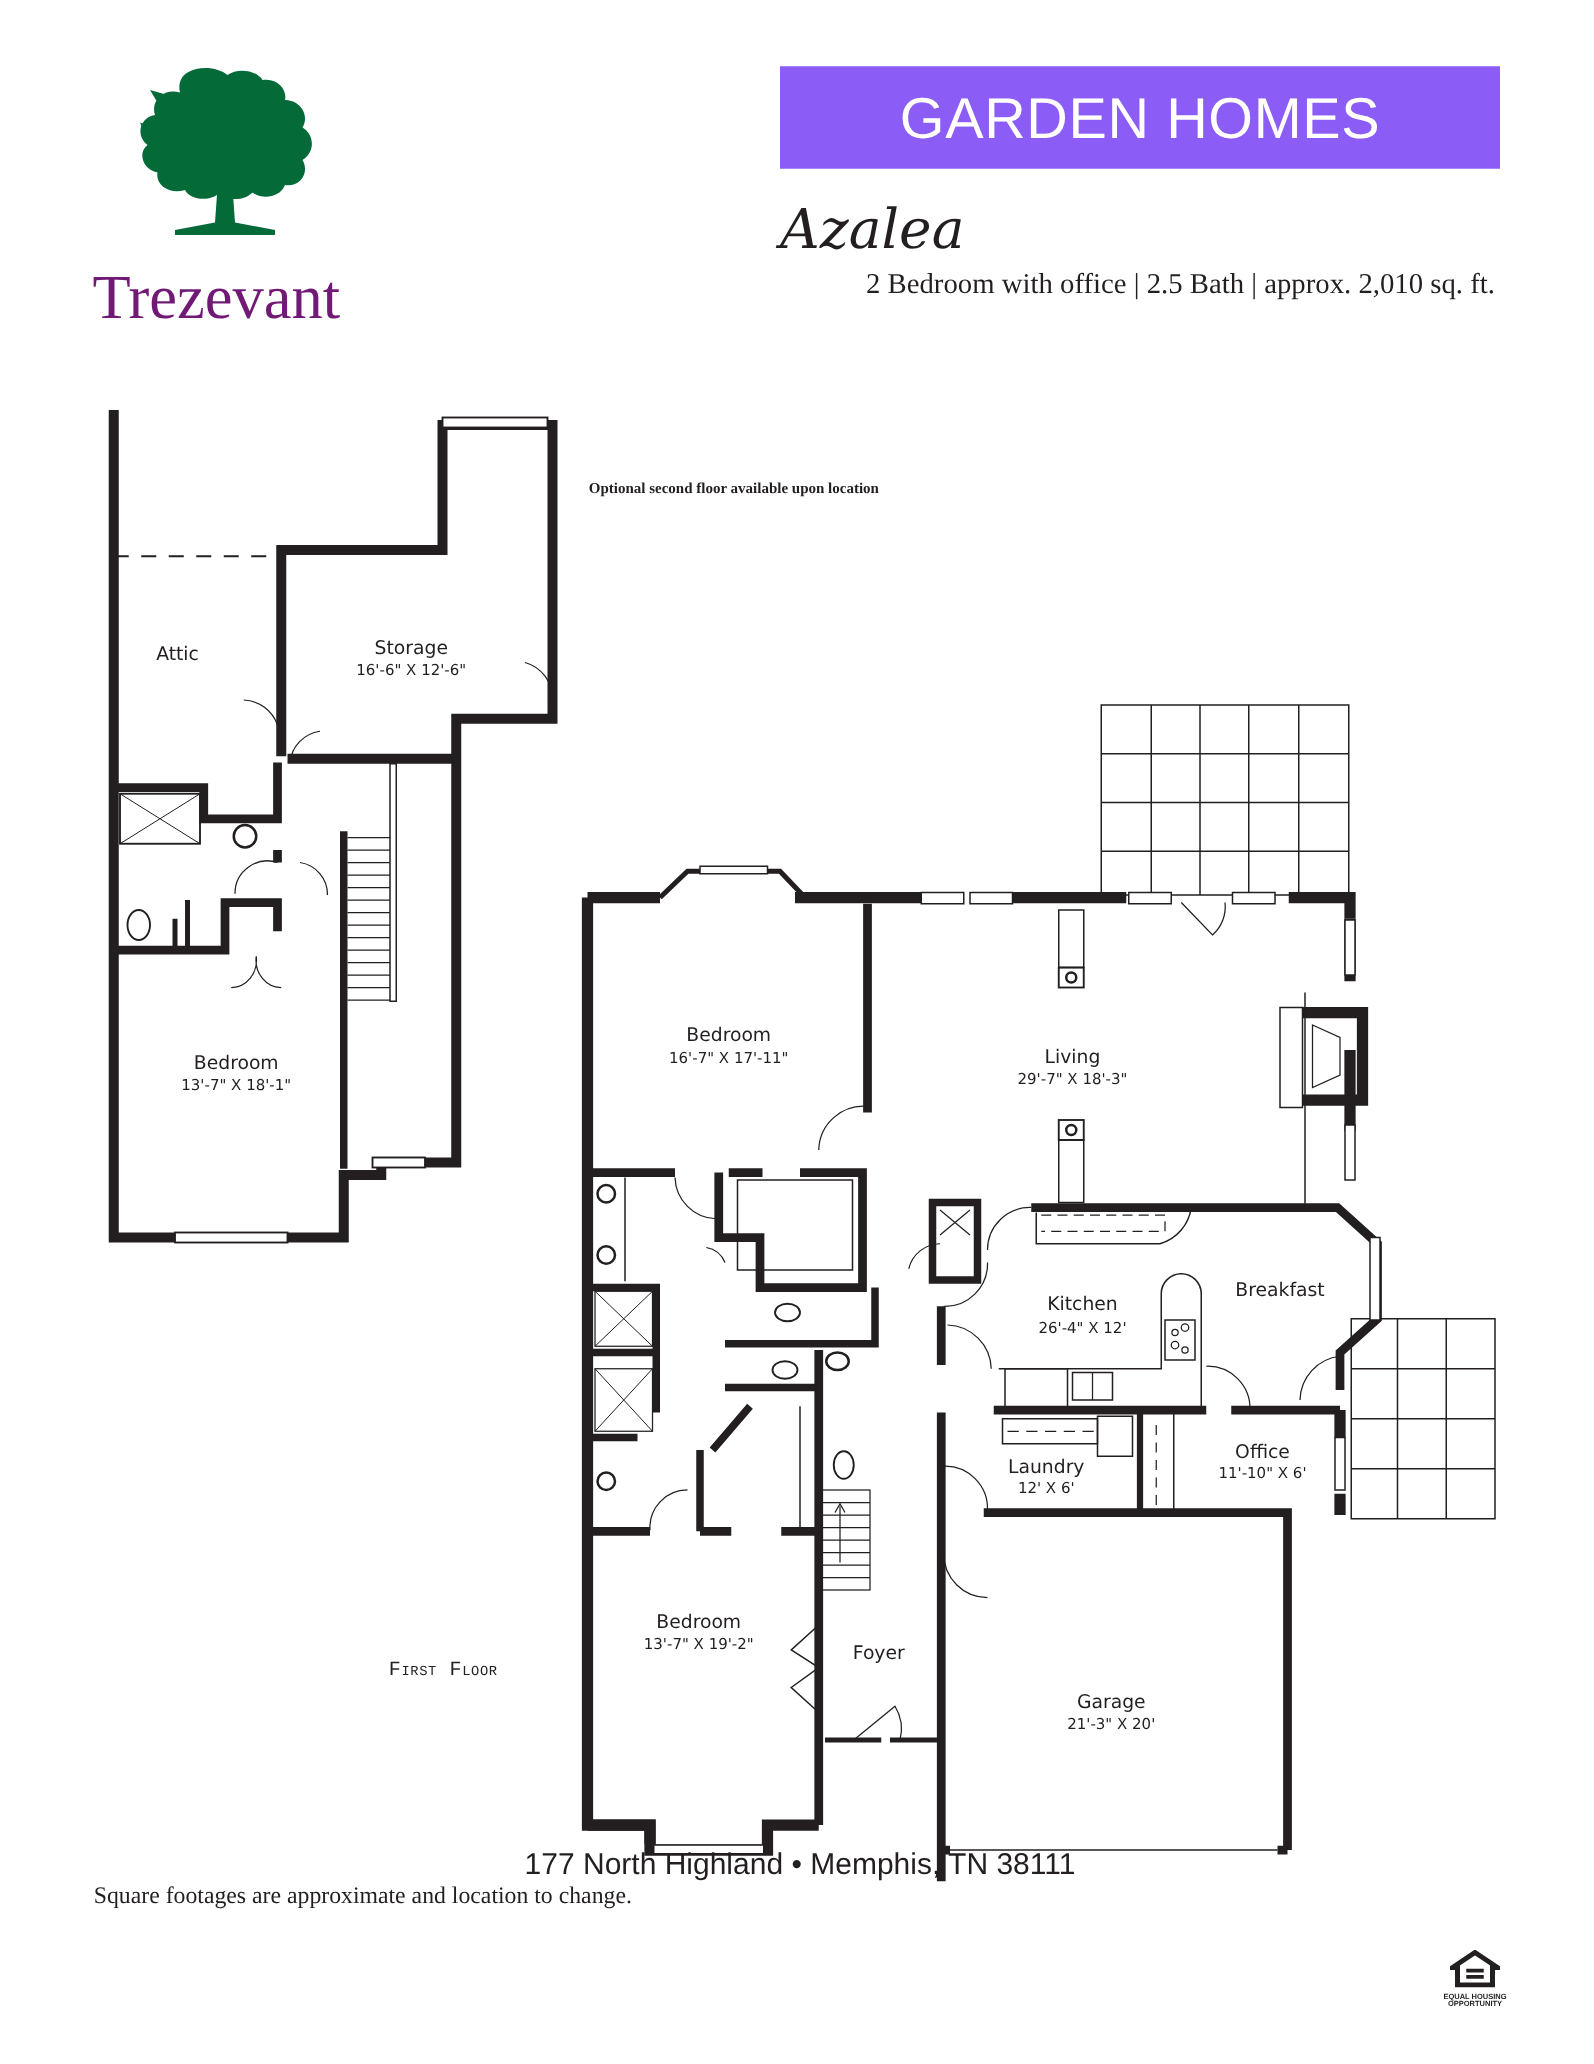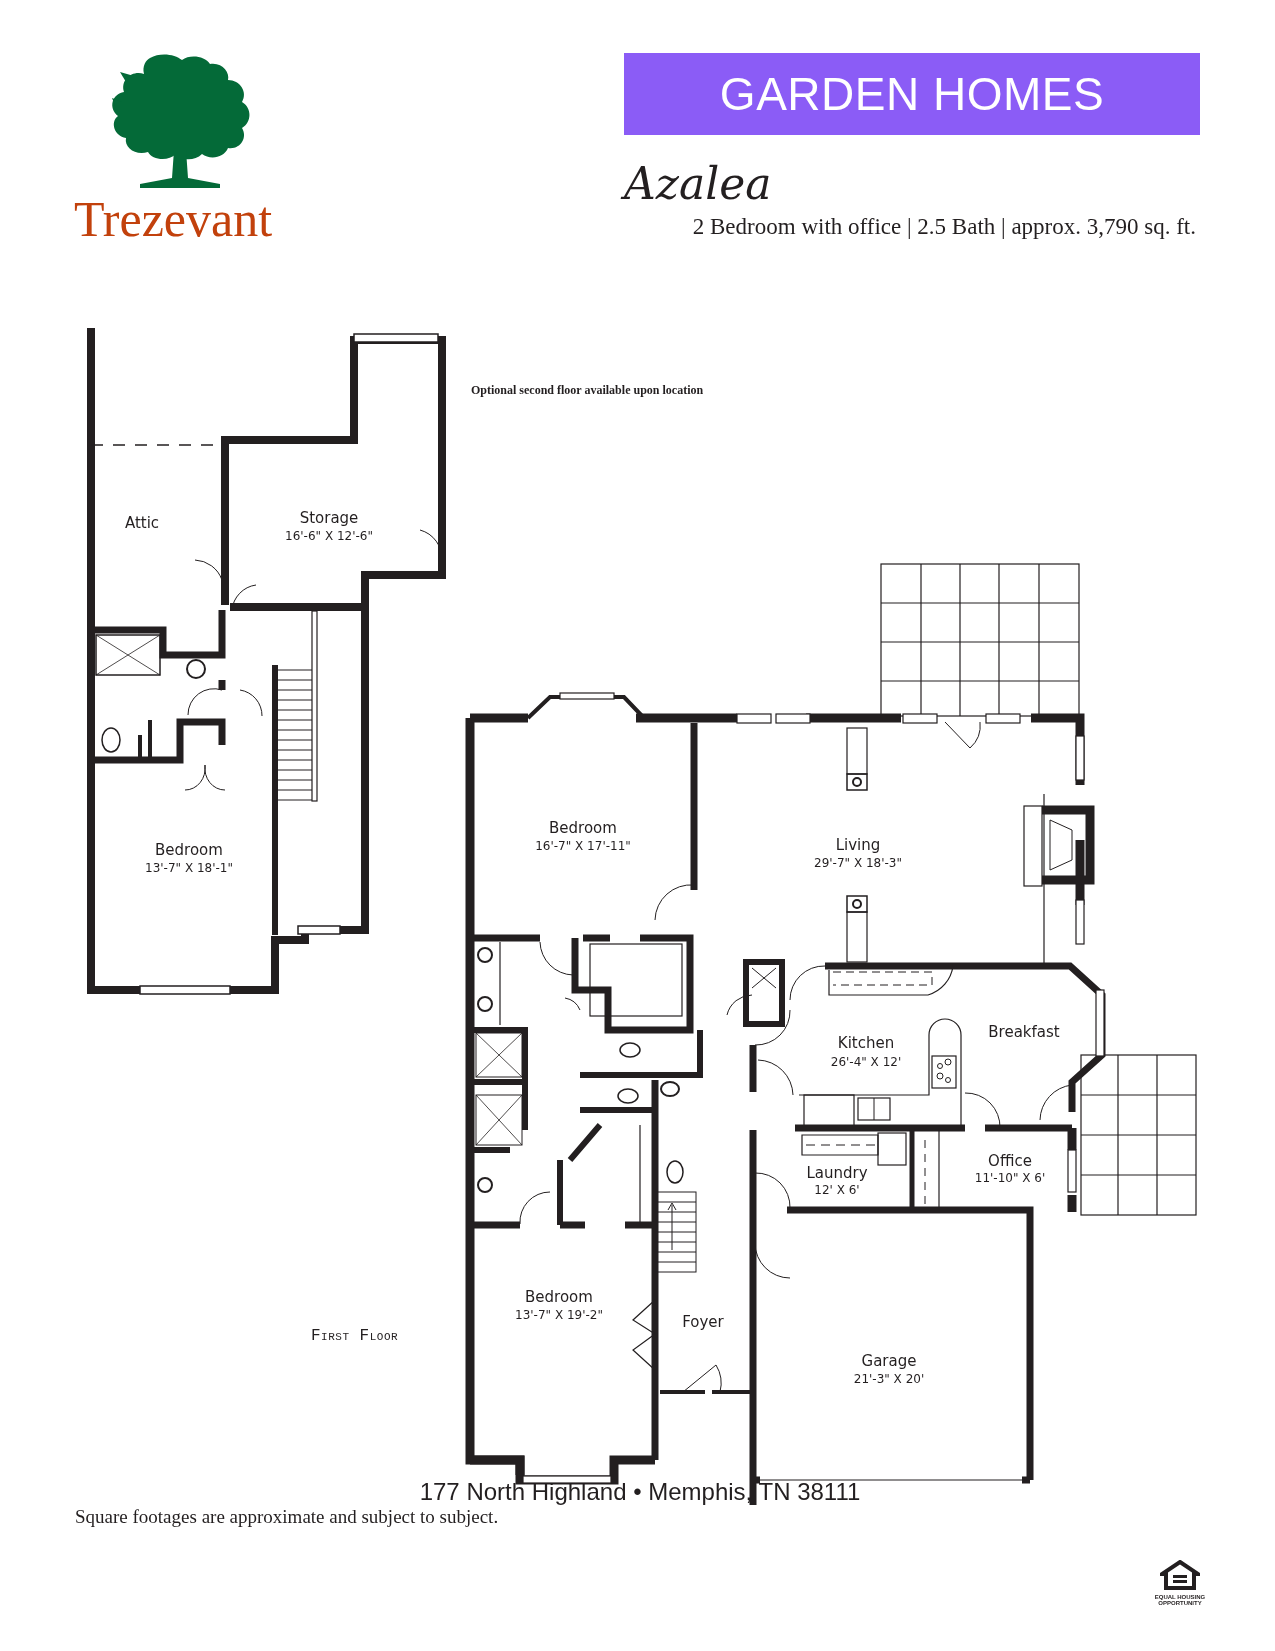--- a/index.html
+++ b/index.html
@@ -1,19 +1,19 @@
 <!DOCTYPE html>
 <html><head>
   <meta charset="utf-8">
   <style>
     html, body { margin: 0; padding: 0; background: #ffffff; }
     body { width: 1275px; height: 1651px; position: relative; overflow: hidden; font-family: "Liberation Serif", serif; color: #231f20; }
     .abs { position: absolute; }
     #logo { left: 70px; top: 50px; width: 220px; }
-    #logo-name { left: 74px; top: 190px; font-family: "Liberation Serif", serif; font-size: 50px; letter-spacing: 0px; color: #c2410c; }
+    #logo-name { left: 74px; top: 208px; font-family: "Liberation Serif", serif; font-size: 50px; letter-spacing: 0px; color: #701a75; }
     #banner { left: 624px; top: 53px; width: 576px; height: 82px; background: #8b5cf6; display: flex; align-items: center; justify-content: center; }
     #banner-title { color: #ffffff; font-family: "Liberation Sans", sans-serif; font-size: 46px; letter-spacing: 0.5px; }
     #model-name { left: 624px; top: 158px; width: 576px; padding-right: 0; }
     #model-name span { display: inline-block; font-family: "DejaVu Serif", serif; font-style: italic; font-size: 44px; margin-right: 220px; }
     #model-specs { left: 600px; top: 214px; width: 596px; text-align: right; font-size: 23px; font-family: "Liberation Serif", serif; }
     #optional-note { left: 471px; top: 383px; font-size: 12px; font-weight: bold; font-family: "Liberation Serif", serif; }
     #first-floor { left: 311px; top: 1327px; font-family: Liberation Mono, monospace; font-size: 16px; font-variant: small-caps; letter-spacing: 0.5px; }
     #disclaimer { left: 75px; top: 1506px; font-size: 19px; font-family: "Liberation Serif", serif; }
     #address-block { left: 380px; top: 1477px; width: 520px; text-align: center; font-family: "Liberation Sans", sans-serif; font-size: 24px; line-height: 29px; }
     #eho { left: 1152px; top: 1560px; width: 56px; text-align: center; }
@@ -37,21 +37,21 @@
 </div>
 <div id="logo-name" class="abs">Trezevant</div>
 
 <div id="banner" class="abs">
   <span id="banner-title">GARDEN HOMES</span>
 </div>
 
 <div id="model-name" class="abs">
   <span>Azalea</span>
 </div>
-<div id="model-specs" class="abs">2 Bedroom with office | 2.5 Bath  |  approx. 3,790 sq. ft.</div>
+<div id="model-specs" class="abs">2 Bedroom with office | 2.5 Bath  |  approx. 2,010 sq. ft.</div>
 
 <div id="optional-note" class="abs">Optional second floor available upon location</div>
 
 <svg id="plans" width="1275" height="1651" viewBox="0 0 1275 1651">
   <g stroke="#231f20" fill="none">
 
     <g>
 
       <path d="M91 328 L91 990 L140 990" stroke-width="8"></path>
       <path d="M230 990 L275 990 L275 940 L305 940 L305 930 L365 930 L365 575 L442 575 L442 340 L354 340 L354 440 L225 440 L225 605" stroke-width="8"></path>
@@ -252,21 +252,21 @@
   <text class="room-dim" x="837" y="1194">12' X 6'</text>
   <text class="room-label" x="559" y="1302">Bedroom</text>
   <text class="room-dim" x="559" y="1319">13'-7" X 19'-2"</text>
   <text class="room-label" x="703" y="1327">Foyer</text>
   <text class="room-label" x="889" y="1366">Garage</text>
   <text class="room-dim" x="889" y="1383">21'-3" X 20'</text>
 </svg>
 
 <div id="first-floor" class="abs">First Floor</div>
 
-<div id="disclaimer" class="abs">Square footages are approximate and subject to subject.</div>
+<div id="disclaimer" class="abs">Square footages are approximate and location to change.</div>
 <div id="address-block" class="abs">
   <div>177 North Highland  •  Memphis, TN 38111</div>
 </div>
 <div id="eho" class="abs">
   <svg width="40" height="30" viewBox="0 0 40 30">
     <path d="M20 2 L38 14 L34 14 L34 28 L6 28 L6 14 L2 14 Z" fill="none" stroke="#231f20" stroke-width="4"></path>
     <rect x="13" y="15" width="14" height="3" fill="#231f20"></rect>
     <rect x="13" y="20" width="14" height="3" fill="#231f20"></rect>
   </svg>
   <div class="eho-text">EQUAL HOUSING</div>

